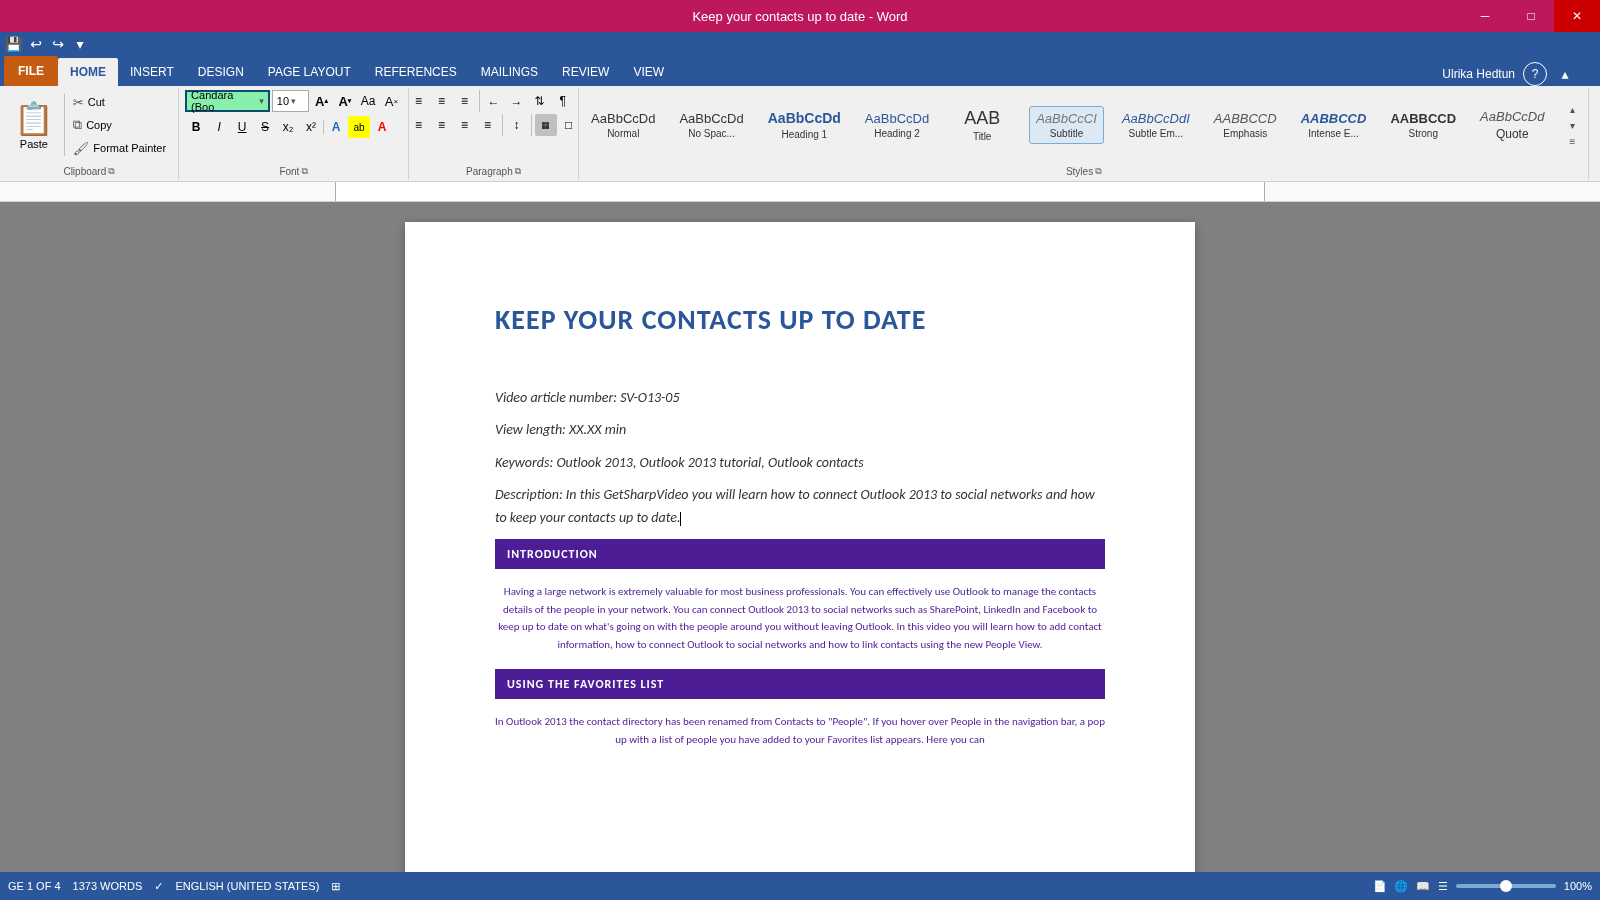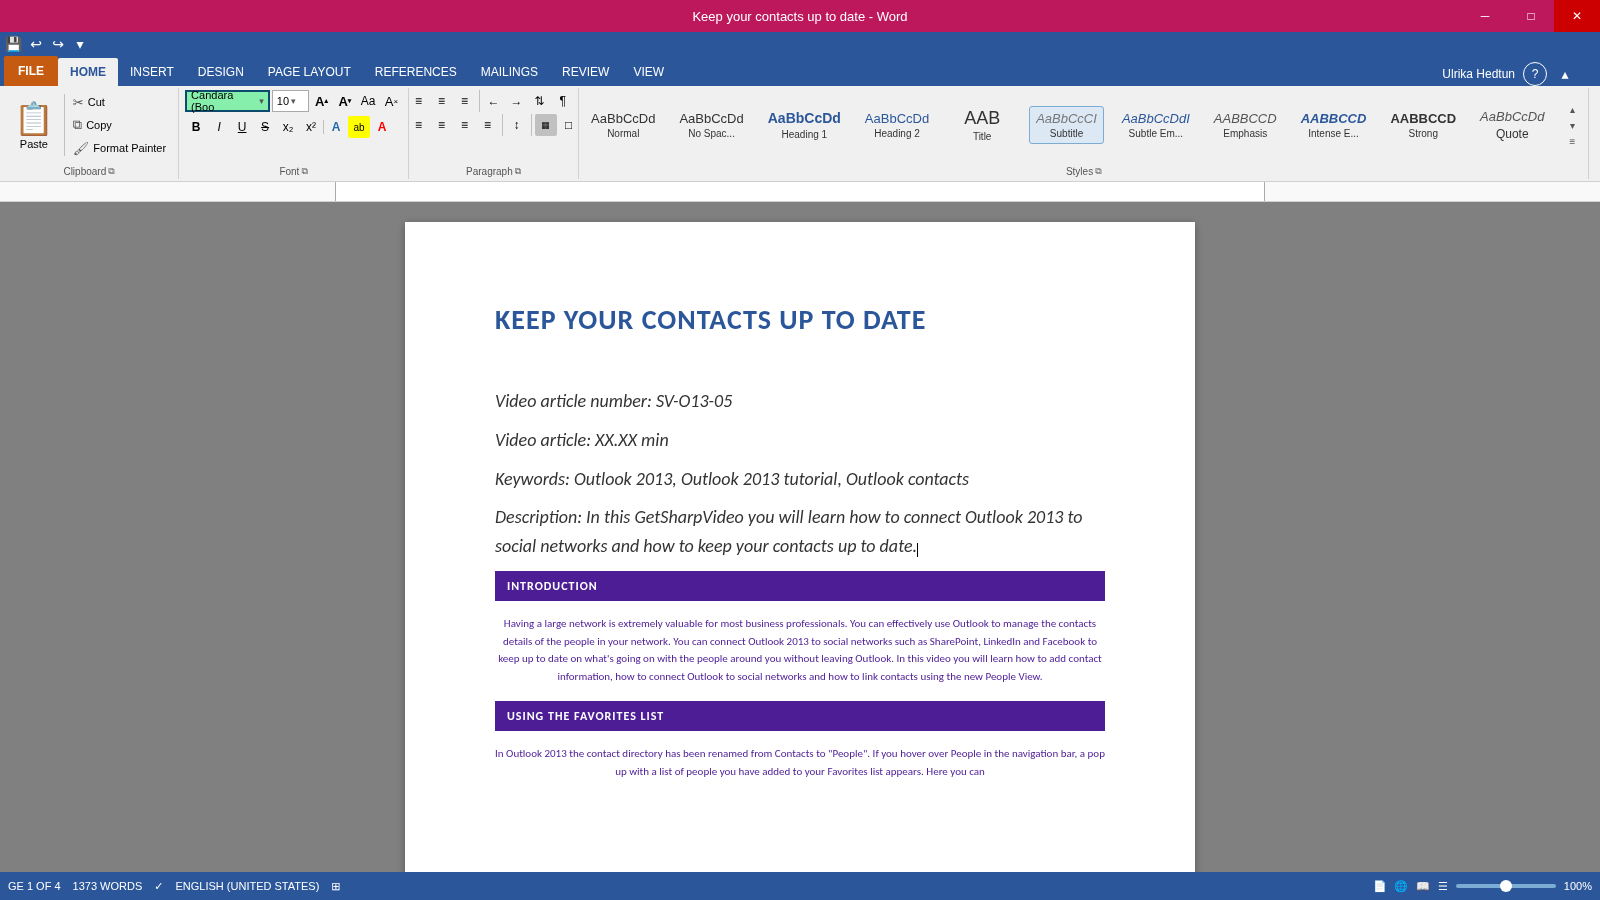--- a/index.html
+++ b/index.html
@@ -298,21 +298,21 @@
     
     .doc-title {
       font-size: 28px;
       font-weight: bold;
       color: #2b579a;
       letter-spacing: 1px;
       margin-bottom: 50px;
       font-family: 'Candara', 'Calibri', sans-serif;
     }
     .doc-meta {
-      font-size: 18px;
+      font-size: 14px;
       color: #333;
       font-style: italic;
       font-family: 'Candara', 'Calibri', sans-serif;
       margin-bottom: 10px;
       line-height: 1.6;
     }
     .doc-section-header {
       background: #4c1d95;
       color: white;
       padding: 8px 12px;
@@ -629,21 +629,21 @@
 </div>
 
 <div class="ruler">
   <div class="ruler-inner"></div>
 </div>
 
 <div class="doc-area">
   <div class="page">
     <div class="doc-title">KEEP YOUR CONTACTS UP TO DATE</div>
     <div class="doc-meta">Video article number: SV-O13-05</div>
-    <div class="doc-meta">Video article: XX.XX min</div>
+    <div class="doc-meta">View length: XX.XX min</div>
     <div class="doc-meta">Keywords: Outlook 2013, Outlook 2013 tutorial, Outlook contacts</div>
     <div class="doc-meta">
       <span>Description: In this GetSharpVideo you will learn how to connect Outlook 2013 to social networks and how to keep your contacts up to date.</span><span class="cursor"></span>
     </div>
     <div class="doc-section-header">INTRODUCTION</div>
     <div class="doc-body">Having a large network is extremely valuable for most business professionals. You can effectively use Outlook to manage the contacts details of the people in your network. You can connect Outlook 2013 to social networks such as SharePoint, LinkedIn and Facebook to keep up to date on what's going on with the people around you without leaving Outlook. In this video you will learn how to add contact information, how to connect Outlook to social networks and how to link contacts using the new People View.</div>
     <div class="doc-section-header">USING THE FAVORITES LIST</div>
     <div class="doc-body">In Outlook 2013 the contact directory has been renamed from Contacts to "People". If you hover over People in the navigation bar, a pop up with a list of people you have added to your Favorites list appears. Here you can</div>
   </div>
 </div>

